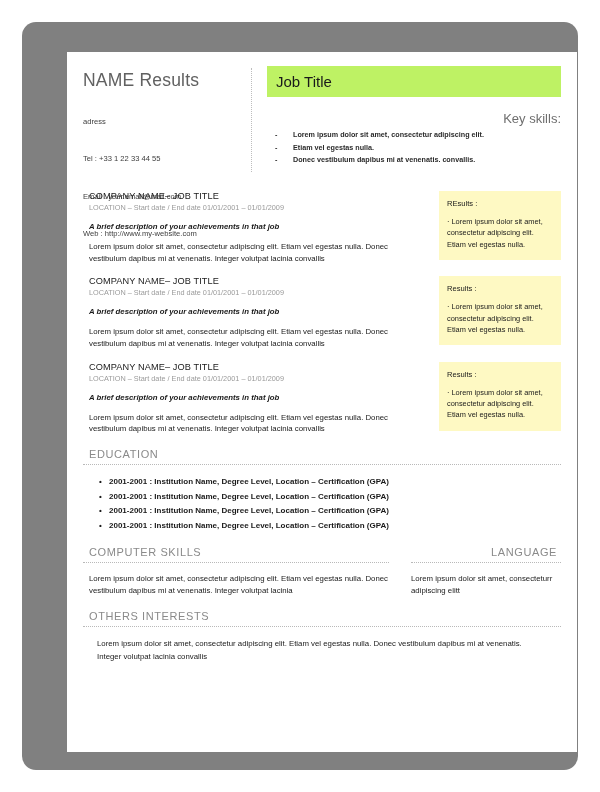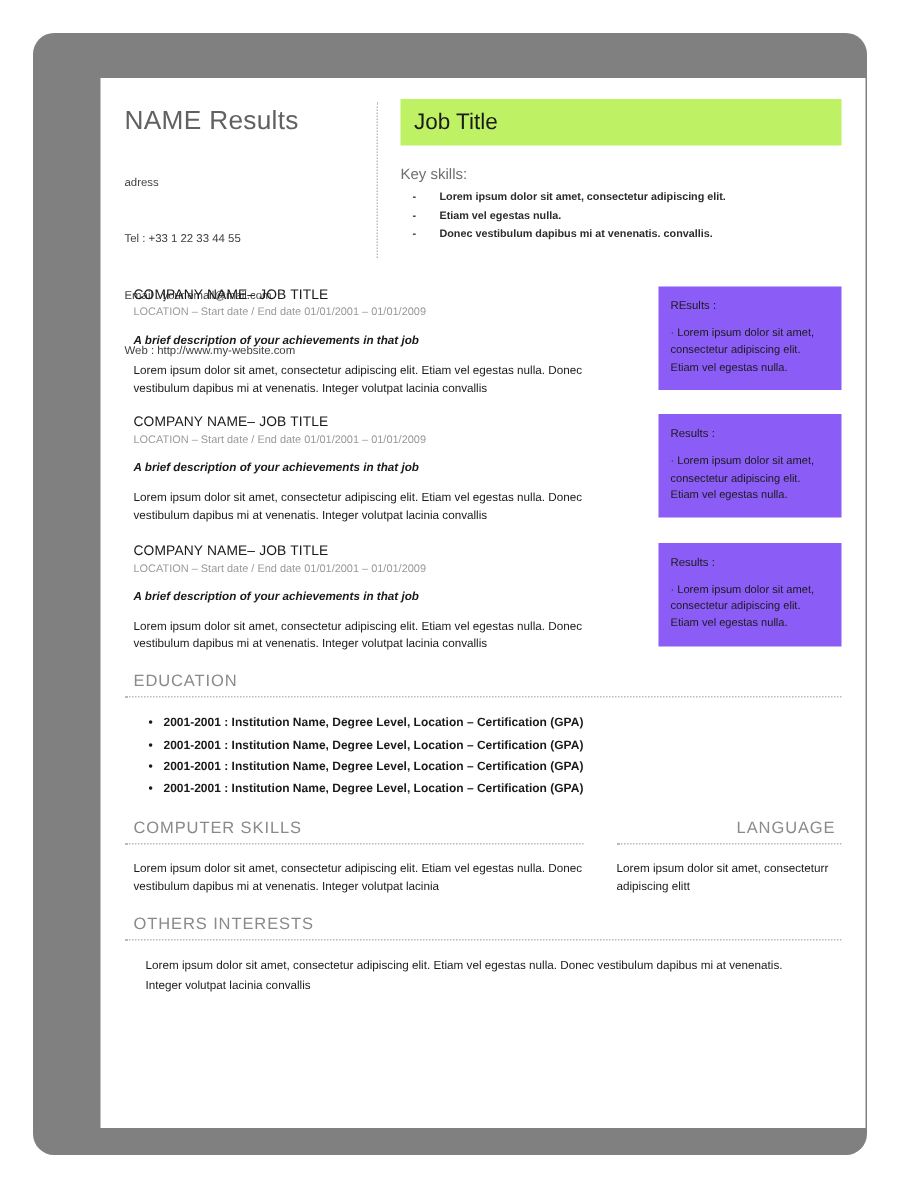--- a/index.html
+++ b/index.html
@@ -89,23 +89,24 @@
     box-sizing: border-box;
   }
   .jobtitle-band span {
     font-size: 15px;
     color: #1a1a1a;
   }
   .keyskills {
     margin-top: 14px;
   }
   .keyskills-title {
-    font-size: 10px;
+    font-size: 13px;
     color: #6e6e6e;
     margin-bottom: 3px;
+    text-align: right;
   }
   .keyskills ul {
     margin: 0;
     padding: 0;
     list-style: none;
   }
   .keyskills li {
     font-size: 7.2px;
     color: #2b2b2b;
     font-weight: bold;
@@ -168,21 +169,21 @@
   }
   .exp-desc {
     font-size: 7.8px;
     color: #1a1a1a;
     line-height: 1.5;
     margin-top: 10px;
   }
   .results-box {
     flex: 0 0 122px;
     width: 122px;
-    background: #8b5cf6;
+    background: #fef9c3;
     padding: 8px 8px 10px 8px;
     box-sizing: border-box;
   }
   .results-title {
     font-size: 7.6px;
     color: #1a1a1a;
     margin-bottom: 8px;
   }
   .results-text {
     font-size: 7.4px;

